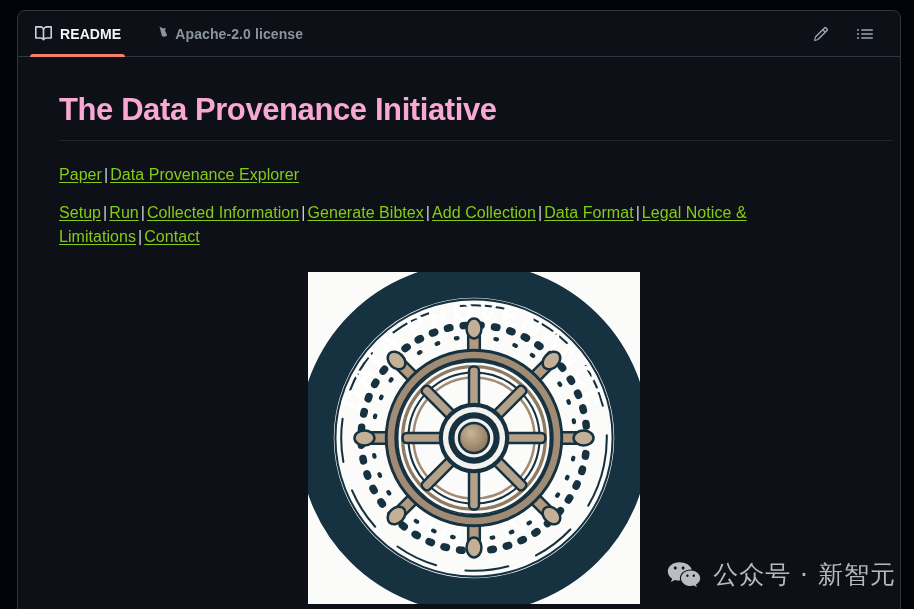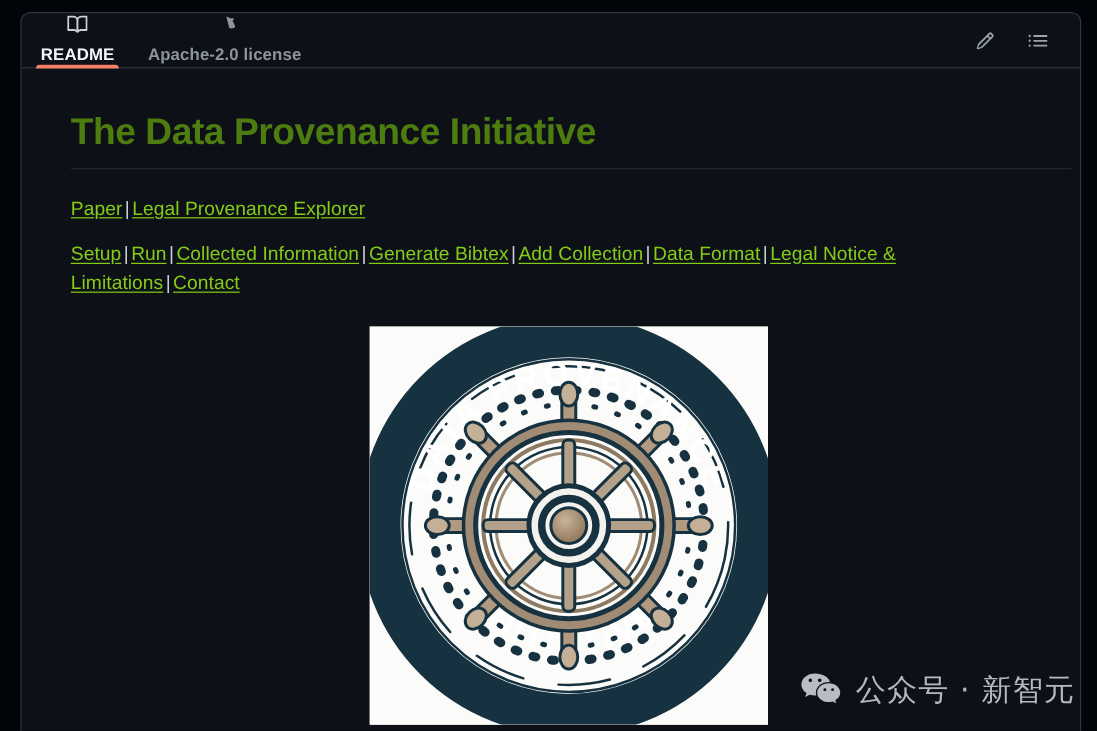--- a/index.html
+++ b/index.html
@@ -52,21 +52,20 @@
     display: flex;
     align-items: center;
     gap: 8px;
     padding: 0 14px;
     height: 100%;
     position: relative;
     cursor: pointer;
     color: #8b949e;
     font-size: 14px;
     white-space: nowrap;
-    flex-direction: column;
   }
 
   .tab .tab-label { font-size: 14px; letter-spacing: .1px; font-weight: bold; }
 
   .tab.active { color: #e6edf3; }
   .tab.active .tab-label { font-weight: bold; color: #f0f6fc; }
 
   .tab.active::after {
     content: "";
     position: absolute;
@@ -100,21 +99,21 @@
 
   
   #readme-body {
     padding: 30px 40px 0 41px;
   }
 
   #page-title {
     font-size: 31px;
     font-weight: bold;
     letter-spacing: -0.4px;
-    color: #4d7c0f;
+    color: #f9a8d4;
     line-height: 1.25;
     padding-top: 4px;
     padding-bottom: 10px;
   }
 
   #title-rule {
     height: 1px;
     background: #21262d;
     border: 0;
     margin: 0 0 22px 0;
@@ -157,21 +156,21 @@
   }
 
   #logo-image svg { display: block; width: 100%; height: 100%; }
 
   
   #watermark {
     position: absolute;
     right: 18px;
     bottom: 18px;
     display: flex;
-    align-items: center;
+    align-items: flex-end;
     gap: 12px;
     z-index: 5;
     pointer-events: none;
   }
   #watermark .wm-icon { color: #b9bcc2; display: flex; align-items: center; }
   #watermark .wm-text {
     font-size: 25px;
     color: #b4b8bf;
     font-family: "DejaVu Sans", sans-serif;
     letter-spacing: 1px;
@@ -221,21 +220,21 @@
     </div>
 
   </div>
 
   <div id="readme-body">
 
     <h1 id="page-title">The Data Provenance Initiative</h1>
     <div id="title-rule"></div>
 
     <p class="link-row">
-      <a class="md-link">Paper</a><span class="sep">|</span><a class="md-link">Legal Provenance Explorer</a>
+      <a class="md-link">Paper</a><span class="sep">|</span><a class="md-link">Data Provenance Explorer</a>
     </p>
 
     <p class="link-row">
       <a class="md-link">Setup</a><span class="sep">|</span><a class="md-link">Run</a><span class="sep">|</span><a class="md-link">Collected Information</a><span class="sep">|</span><a class="md-link">Generate Bibtex</a><span class="sep">|</span><a class="md-link">Add Collection</a><span class="sep">|</span><a class="md-link">Data Format</a><span class="sep">|</span><a class="md-link">Legal Notice &amp; Limitations</a><span class="sep">|</span><a class="md-link">Contact</a>
     </p>
 
     <div id="logo-wrap">
       <div id="logo-image">
         <svg viewBox="0 0 400 400" xmlns="http://www.w3.org/2000/svg" aria-hidden="true">
           <defs>

